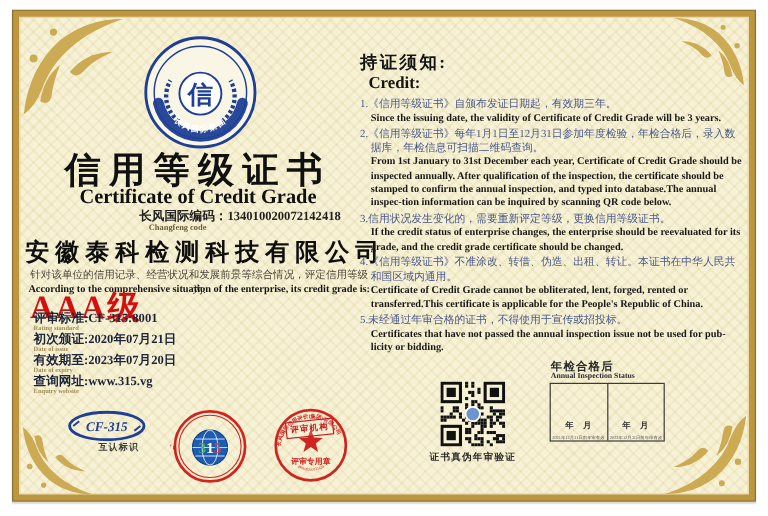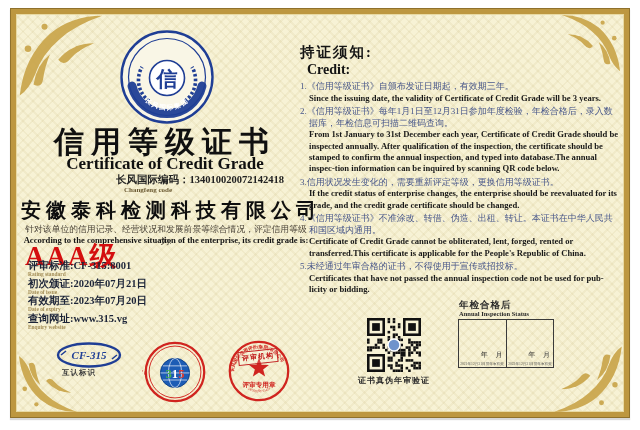--- a/index.html
+++ b/index.html
@@ -24,37 +24,37 @@
            letter-spacing:5px;color:#0e0e0e;white-space:nowrap;}
   .stmt-zh{left:20px;top:224px;width:292px;text-align:center;font-size:8.8px;color:#4a4338;}
   .stmt-en{left:20px;top:235px;width:292px;text-align:center;font-size:8.6px;font-weight:bold;color:#141414;}
   .grade{left:25px;top:238px;width:280px;font-size:27px;font-weight:bold;
          letter-spacing:2px;color:#d40f0f;}
   .info-rows{left:28px;top:261px;width:260px;}
   .info-row{height:17.5px;}
   .info-label{font-size:10.5px;font-weight:bold;color:#1c2438;line-height:10px;white-space:nowrap;}
   .info-sub{font-size:6px;font-weight:bold;color:#a28c55;line-height:6px;transform:scale(.9);transform-origin:0 0;}
   
-  .oval-caption{left:62px;top:368px;width:54px;text-align:left;font-size:7.5px;font-weight:bold;color:#3a3a3a;letter-spacing:1px;}
+  .oval-caption{left:62px;top:368px;width:54px;text-align:right;font-size:7.5px;font-weight:bold;color:#3a3a3a;letter-spacing:1px;}
   .stamp-box{left:238px;top:350px;border:1.5px solid #c21d1d;color:#c21d1d;font-size:7px;font-weight:bold;
              padding:1px 3px;transform:rotate(-6deg);background:rgba(255,255,255,.15);letter-spacing:1px;}
   
   .notes-zh-title{left:300px;top:43px;font-size:14.5px;font-weight:bold;color:#141414;letter-spacing:2px;}
   .notes-en-title{left:307px;top:62px;font-size:14px;font-weight:bold;color:#141414;}
   .notes-list{left:300px;top:81px;width:319px;}
   .note-item{margin-bottom:2px;}
   .note-zh{font-size:9px;line-height:11.6px;color:#48578a;padding-left:9px;text-indent:-9px;}
   .note-en{font-size:8.6px;line-height:11.4px;font-weight:bold;color:#181818;padding-left:9px;}
   
   .insp-zh{left:459px;top:299px;font-size:9.5px;font-weight:bold;color:#2a2a2a;letter-spacing:1px;}
   .insp-en{left:459px;top:310px;font-size:6.5px;font-weight:bold;color:#2a2a2a;}
   .insp-table{left:458px;top:319px;width:94px;height:47px;border:1px solid #3a3a3a;display:flex;}
   .insp-cell{flex:1;position:relative;}
   .insp-cell + .insp-cell{border-left:1px solid #3a3a3a;}
-  .cell-ym{position:absolute;bottom:7px;left:12px;right:0;text-align:right;font-size:7px;font-weight:normal;color:#333;letter-spacing:3px;}
+  .cell-ym{position:absolute;bottom:7px;left:12px;right:0;text-align:left;font-size:7px;font-weight:bold;color:#333;letter-spacing:3px;}
   .cell-note{position:absolute;bottom:0px;left:50%;transform:translateX(-50%) scale(.52);transform-origin:center bottom;
              font-size:7px;color:#555;white-space:nowrap;}
   
   .qr{left:367px;top:318px;}
   .qr-caption{left:340px;top:375px;width:108px;text-align:center;font-size:8px;font-weight:bold;color:#2a2a2a;letter-spacing:1px;}
 </style>
 </head>
 <body>
 
 <div class="frame">
@@ -180,21 +180,21 @@
     <div class="note-item">
       <div class="note-zh">3.信用状况发生变化的，需要重新评定等级，更换信用等级证书。</div>
       <div class="note-en">If the credit status of enterprise changes, the enterprise should be reevaluated for its grade, and the credit grade certificate should be changed.</div>
     </div>
     <div class="note-item">
       <div class="note-zh">4.《信用等级证书》不准涂改、转借、伪造、出租、转让。本证书在中华人民共和国区域内通用。</div>
       <div class="note-en">Certificate of Credit Grade  cannot be obliterated, lent, forged, rented or transferred.This certificate is applicable for the People's Republic of China.</div>
     </div>
     <div class="note-item">
       <div class="note-zh">5.未经通过年审合格的证书，不得使用于宣传或招投标。</div>
-      <div class="note-en">Certificates that have not passed the annual inspection code not be used for pub-licity or bidding.</div>
+      <div class="note-en">Certificates that have not passed the annual inspection issue not be used for pub-licity or bidding.</div>
     </div>
   </div>
 
 <div class="abs insp-zh">年检合格后</div>
 <div class="abs insp-en">Annual Inspection Status</div>
 <div class="abs insp-table">
     <div class="insp-cell">
       <div class="cell-ym">年  月</div>
       <div class="cell-note">2021年12月31日前年审有效</div>
     </div>

